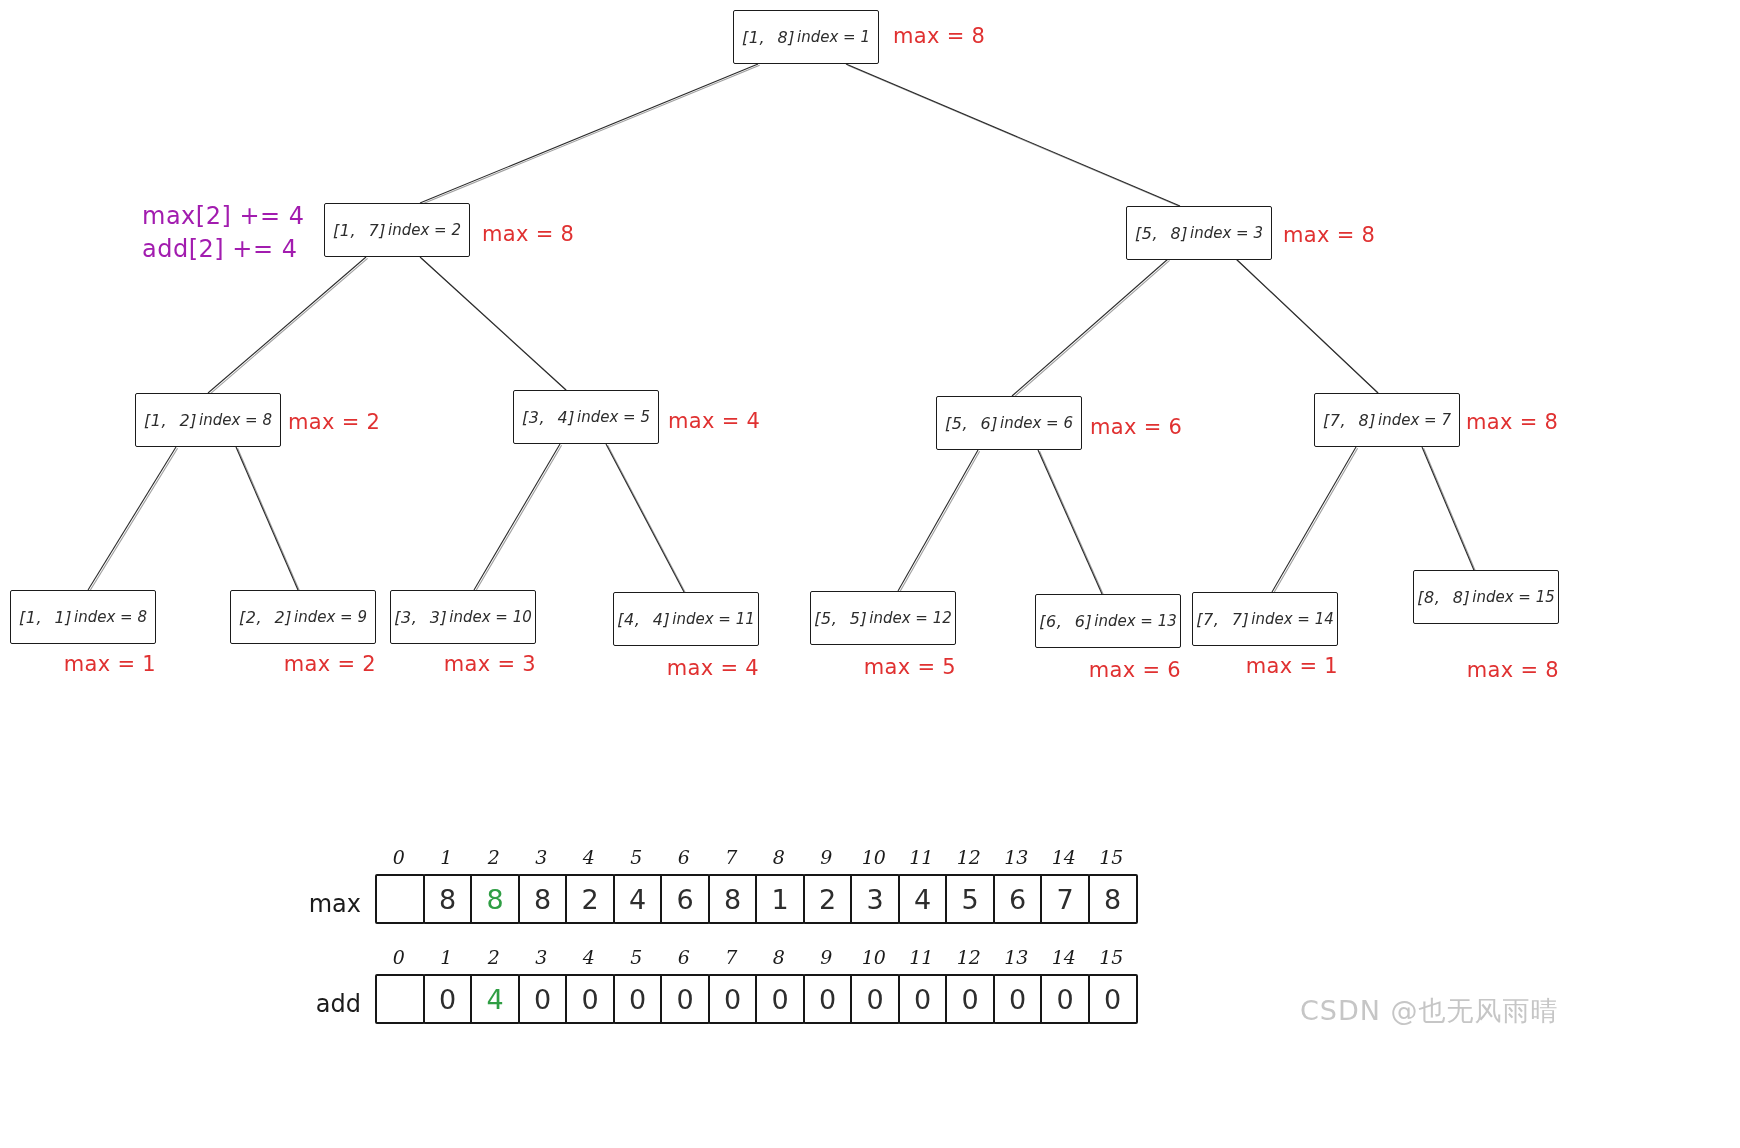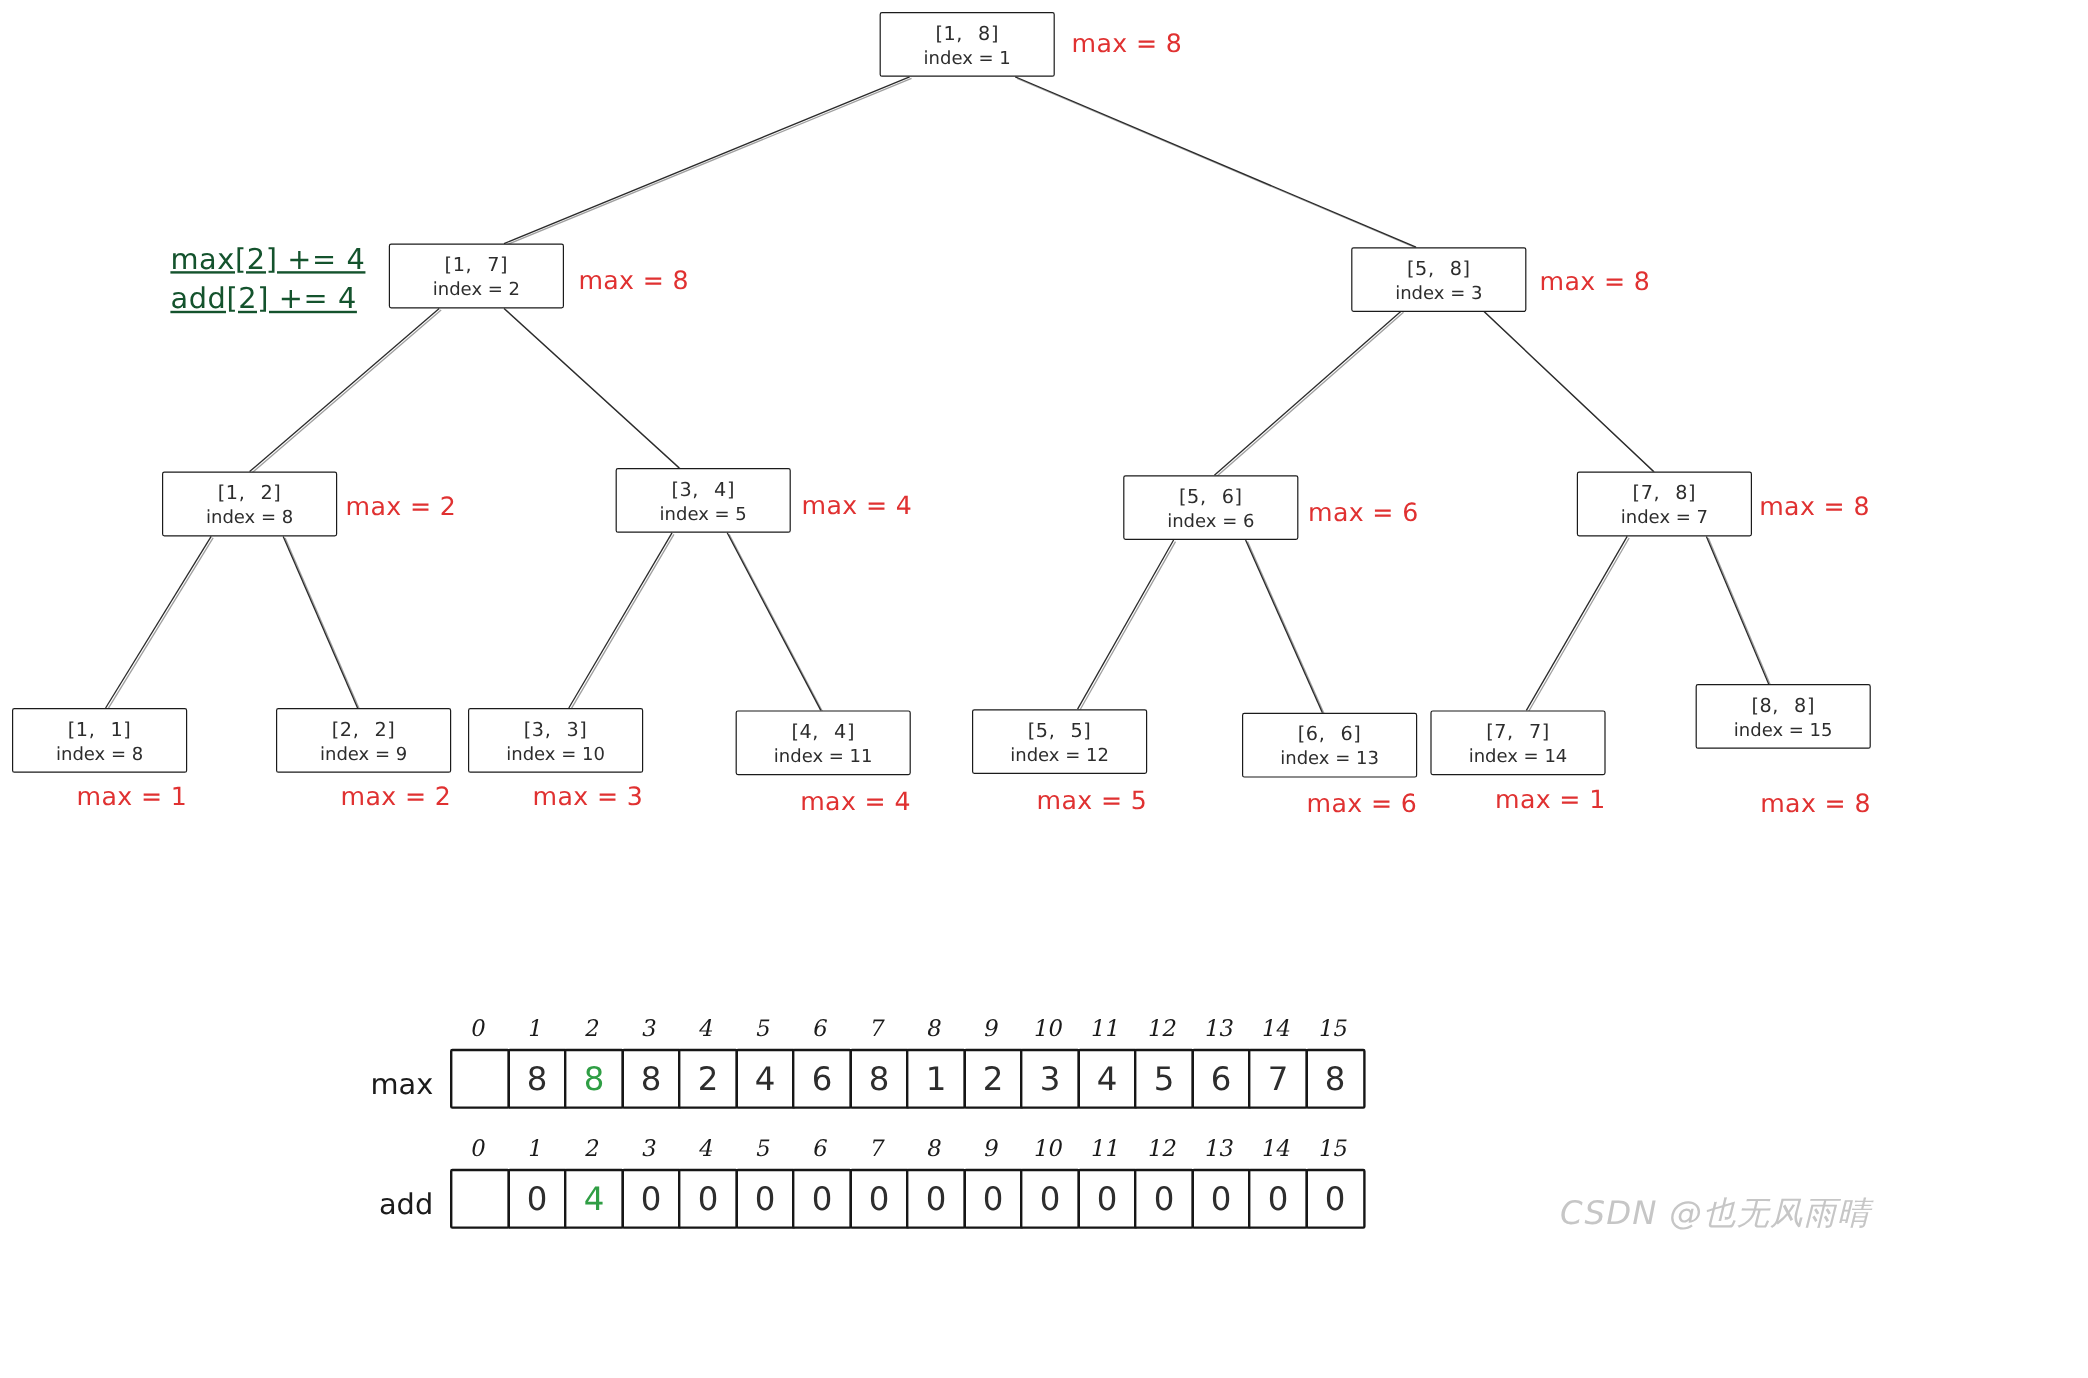--- a/index.html
+++ b/index.html
@@ -15,46 +15,46 @@
   .edges { position: absolute; left: 0; top: 0; width: 1740px; height: 1148px; pointer-events: none; }
 
   .node {
     position: absolute;
     width: 146px;
     height: 54px;
     border: 1.6px solid #1b1b1b;
     border-radius: 2px;
     background: #ffffff;
     display: flex;
-    flex-direction: column;
+    flex-direction: row;
     align-items: center;
     justify-content: center;
     gap: 2px;
+    font-style: italic;
   }
   .node-range { font-size: 16px; color: #2d2d2d; word-spacing: 7px; letter-spacing: .5px; }
   .node-index { font-size: 15px; color: #2d2d2d; }
 
   .max-label {
     position: absolute;
     font-size: 21px;
     color: #e03131;
     white-space: nowrap;
     letter-spacing: .3px;
   }
   .max-below { width: 146px; text-align: right; }
 
   .green-note {
     position: absolute;
     left: 142px;
     top: 200px;
     font-size: 24px;
     line-height: 33px;
-    color: #14532d;
+    color: #a21caf;
     letter-spacing: .5px;
-    text-decoration: underline;
   }
 
   .array-block { position: absolute; }
   .array-label {
     position: absolute;
     left: -88px;
     top: 44px;
     width: 74px;
     text-align: right;
     font-size: 24px;
@@ -87,21 +87,20 @@
   .cell.green { color: #2f9e44; }
 
   .watermark {
     position: absolute;
     left: 1300px;
     top: 993px;
     font-size: 27px;
     color: #c6c6c6;
     letter-spacing: 1px;
     white-space: nowrap;
-    font-style: italic;
   }
 </style>
 </head>
 <body>
 
 <div class="canvas">
 
   <svg class="edges" viewBox="0 0 1740 1148" xmlns="http://www.w3.org/2000/svg">
     <g id="edgeset" stroke="#2a2a2a" stroke-width="1.1" fill="none">
       <line x1="758" y1="64" x2="420" y2="203"></line>

